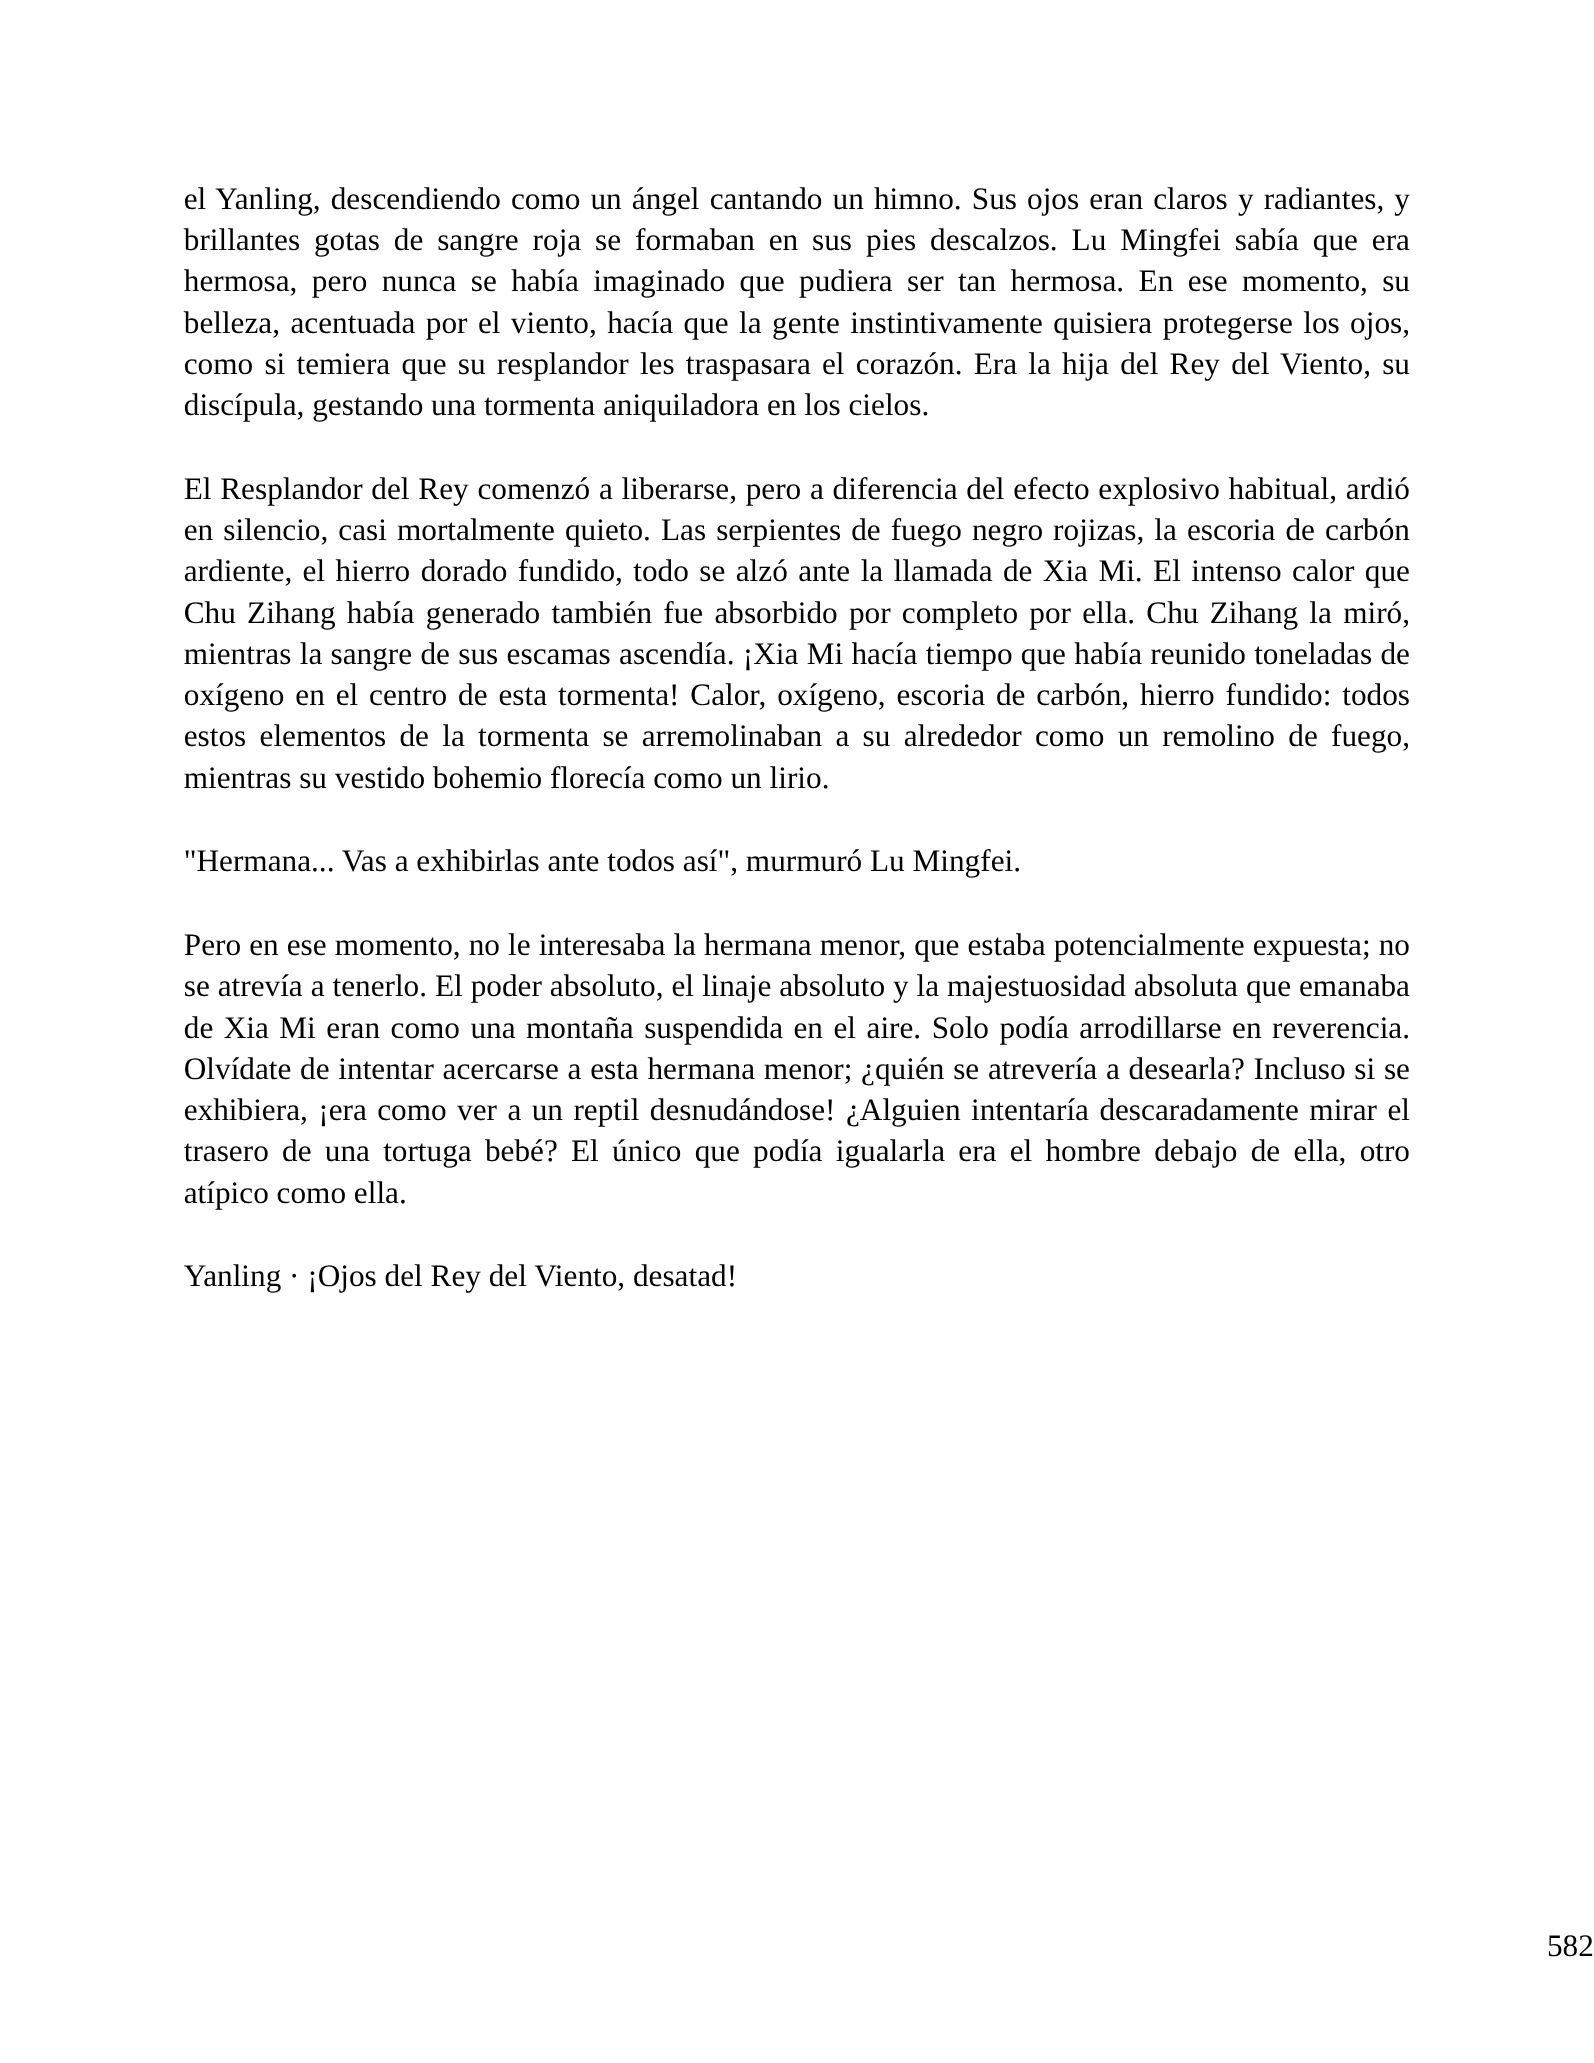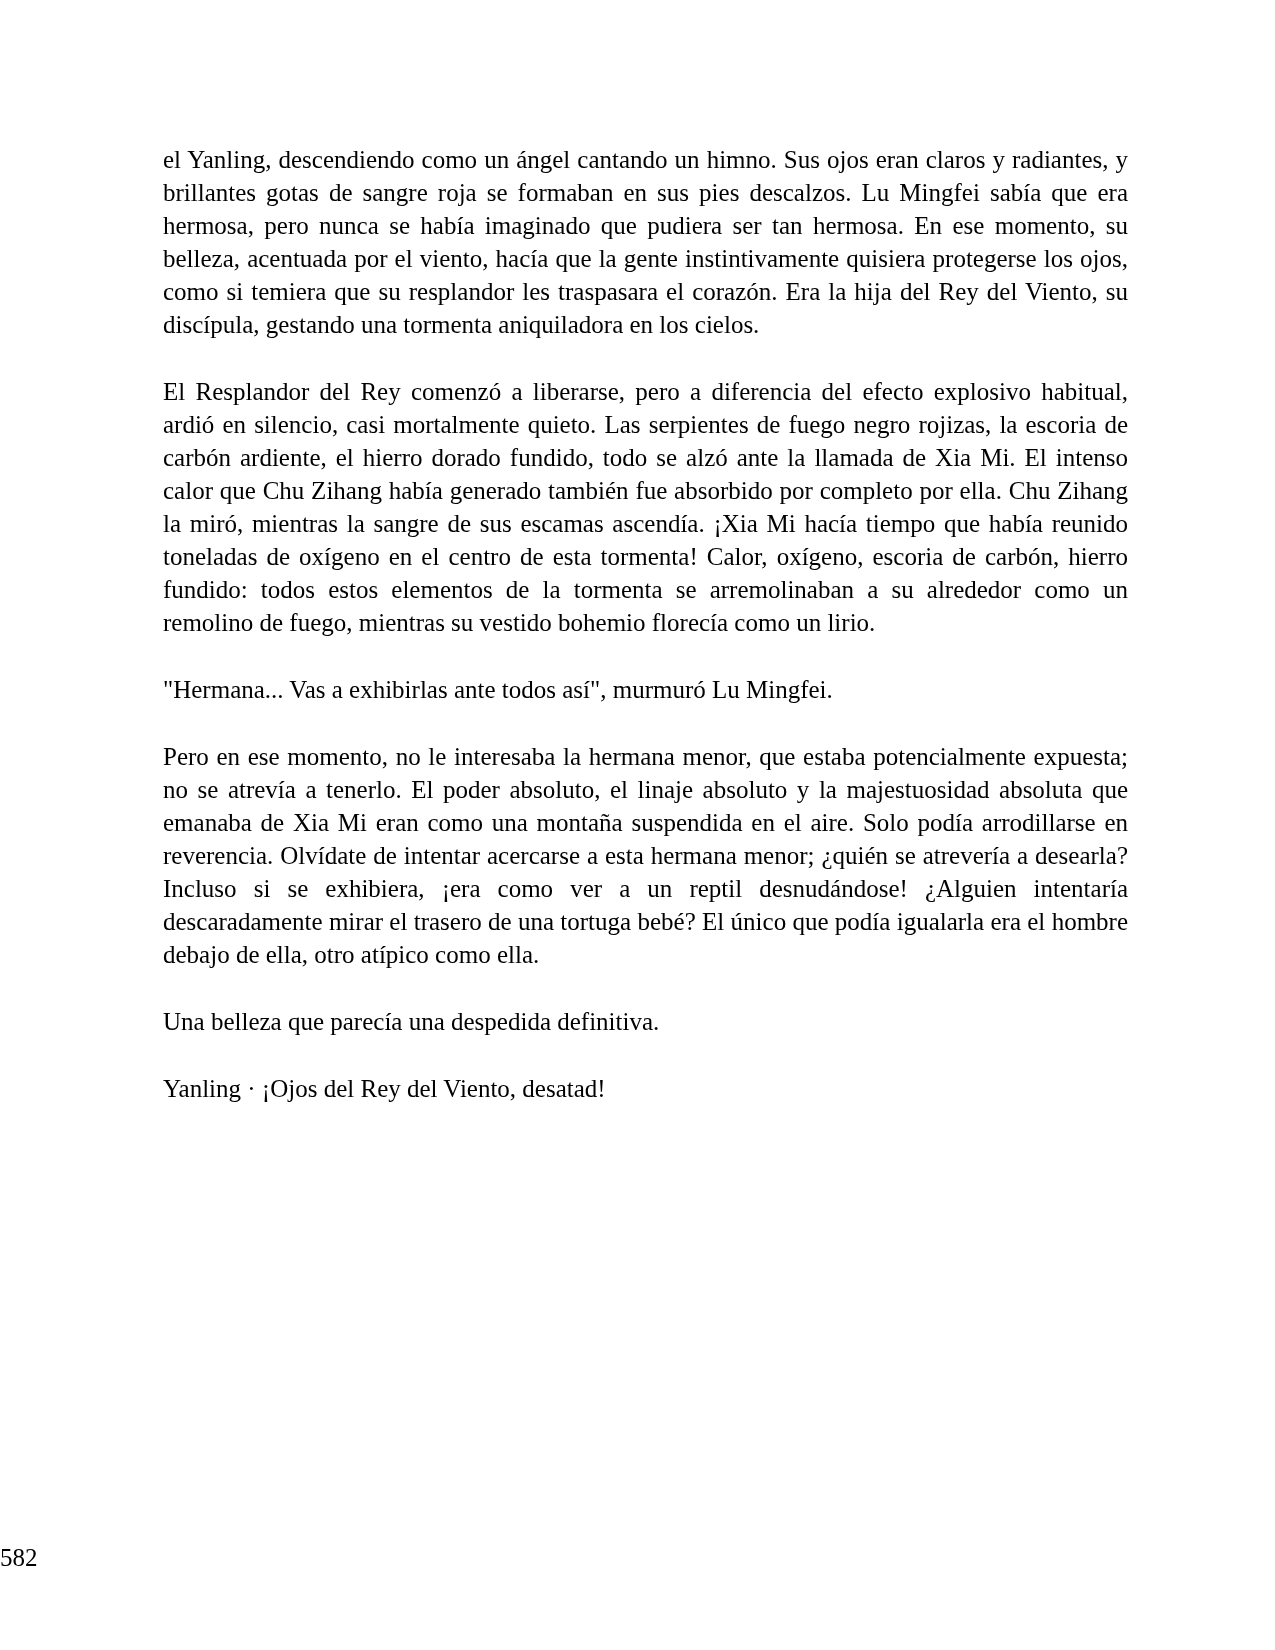--- a/index.html
+++ b/index.html
@@ -23,38 +23,37 @@
   .text-block {
     position: absolute;
     left: 147px;
     top: 143px;
     width: 981px;
   }
   .para {
     font-size: 25px;
     line-height: 33px;
     text-align: justify;
-    margin: 0 0 34px 16px;
+    margin: 0 0 34px 0;
   }
   .page-number {
     position: absolute;
     left: 0;
     top: 1541px;
     width: 100%;
-    text-align: left;
+    text-align: right;
     font-size: 25px;
     line-height: 33px;
   }
 </style>
 </head>
 <body>
 
 <div class="page">
   <div class="text-block">
     <p class="para">el Yanling, descendiendo como un ángel cantando un himno. Sus ojos eran claros y radiantes, y brillantes gotas de sangre roja se formaban en sus pies descalzos. Lu Mingfei sabía que era hermosa, pero nunca se había imaginado que pudiera ser tan hermosa. En ese momento, su belleza, acentuada por el viento, hacía que la gente instintivamente quisiera protegerse los ojos, como si temiera que su resplandor les traspasara el corazón. Era la hija del Rey del Viento, su discípula, gestando una tormenta aniquiladora en los cielos.</p>
     <p class="para">El Resplandor del Rey comenzó a liberarse, pero a diferencia del efecto explosivo habitual, ardió en silencio, casi mortalmente quieto. Las serpientes de fuego negro rojizas, la escoria de carbón ardiente, el hierro dorado fundido, todo se alzó ante la llamada de Xia Mi. El intenso calor que Chu Zihang había generado también fue absorbido por completo por ella. Chu Zihang la miró, mientras la sangre de sus escamas ascendía. ¡Xia Mi hacía tiempo que había reunido toneladas de oxígeno en el centro de esta tormenta! Calor, oxígeno, escoria de carbón, hierro fundido: todos estos elementos de la tormenta se arremolinaban a su alrededor como un remolino de fuego, mientras su vestido bohemio florecía como un lirio.</p>
     <p class="para">"Hermana... Vas a exhibirlas ante todos así", murmuró Lu Mingfei.</p>
     <p class="para">Pero en ese momento, no le interesaba la hermana menor, que estaba potencialmente expuesta; no se atrevía a tenerlo. El poder absoluto, el linaje absoluto y la majestuosidad absoluta que emanaba de Xia Mi eran como una montaña suspendida en el aire. Solo podía arrodillarse en reverencia. Olvídate de intentar acercarse a esta hermana menor; ¿quién se atrevería a desearla? Incluso si se exhibiera, ¡era como ver a un reptil desnudándose! ¿Alguien intentaría descaradamente mirar el trasero de una tortuga bebé? El único que podía igualarla era el hombre debajo de ella, otro atípico como ella.</p>
-    <p class="para">Una belleza que parecía una despedida definitiva.</p>
     <p class="para">Yanling · ¡Ojos del Rey del Viento, desatad!</p>
   </div>
   <div class="page-number">582</div>
 </div>
 
 </body></html>

